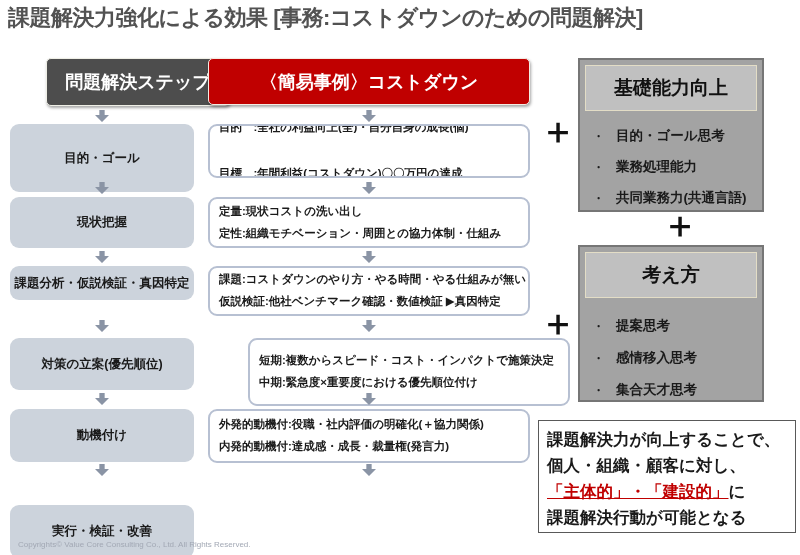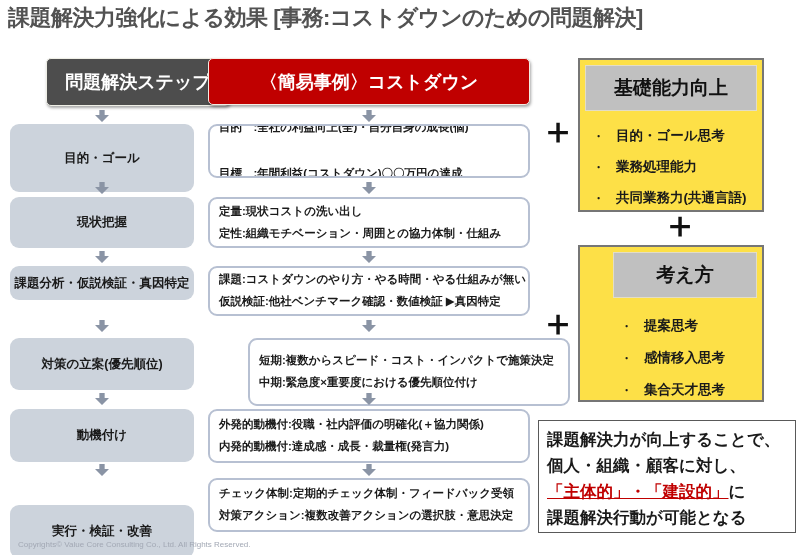--- a/index.html
+++ b/index.html
@@ -24,21 +24,21 @@
 
   .case-box { position:absolute; left:208px; width:322px; background:#ffffff;
     border:2px solid #b7c0d2; border-radius:9px; display:flex; flex-direction:column; justify-content:center;
     padding-left:9px; font-weight:bold; font-size:11.5px; color:#1a1a1a; line-height:1.9;
     white-space:nowrap; overflow:hidden; }
 
   .arrow-down { position:absolute; width:14px; height:12px; background:#8a94a5;
     clip-path:polygon(31% 0,69% 0,69% 42%,100% 42%,50% 100%,0 42%,31% 42%); }
 
   
-  .panel { position:absolute; left:578px; width:186px; background:#fde047; border:2px solid #767676; }
+  .panel { position:absolute; left:578px; width:186px; background:#a3a3a3; border:2px solid #767676; }
   .panel-header { margin:5px 5px 0 5px; height:46px; background:#c0c0c0; border:1px solid #e3ddc6;
     display:flex; align-items:center; justify-content:center; font-weight:bold; font-size:19px; color:#111; }
   .panel-list { list-style:none; padding:6px 0 0 13px; }
   .panel-list li { display:flex; align-items:baseline; font-weight:bold; font-size:13.5px;
     line-height:24px; margin-top:7px; white-space:nowrap; }
   .panel-list .dot { font-size:11px; margin-right:12px; }
 
   .plus { position:absolute; width:36px; text-align:center; font-size:36px; font-weight:bold;
     color:#111; line-height:36px; }
 
@@ -102,24 +102,20 @@
     <div>中期:緊急度×重要度における優先順位付け</div>
   </div>
   <div class="arrow-down" style="left:362px; top:393px;"></div>
 
   <div class="case-box" style="top:409px; height:54px;">
     <div>外発的動機付:役職・社内評価の明確化(＋協力関係)</div>
     <div>内発的動機付:達成感・成長・裁量権(発言力)</div>
   </div>
   <div class="arrow-down" style="left:362px; top:464px;"></div>
 
-  <div class="case-box" style="top:478px; height:54px;">
-    <div>チェック体制:定期的チェック体制・フィードバック受領</div>
-    <div>対策アクション:複数改善アクションの選択肢・意思決定</div>
-  </div>
 
   <div class="plus" style="left:540px; top:113px;">＋</div>
   <div class="plus" style="left:662px; top:207px;">＋</div>
   <div class="plus" style="left:540px; top:305px;">＋</div>
 
   <div class="panel" style="top:58px; height:154px;">
     <div class="panel-header">基礎能力向上</div>
     <ul class="panel-list">
       <li>
           <span class="dot">・</span>
@@ -129,21 +125,21 @@
           <span class="dot">・</span>
           <span>業務処理能力</span>
         </li>
       <li>
           <span class="dot">・</span>
           <span>共同業務力(共通言語)</span>
         </li>
     </ul>
   </div>
 
-  <div class="panel" style="top:245px; height:157px;padding-left:28px;">
+  <div class="panel" style="top:245px; height:157px;">
     <div class="panel-header">考え方</div>
     <ul class="panel-list" style="padding-top:8px;">
       <li style="margin-top:8px;">
           <span class="dot">・</span>
           <span>提案思考</span>
         </li>
       <li style="margin-top:8px;">
           <span class="dot">・</span>
           <span>感情移入思考</span>
         </li>

